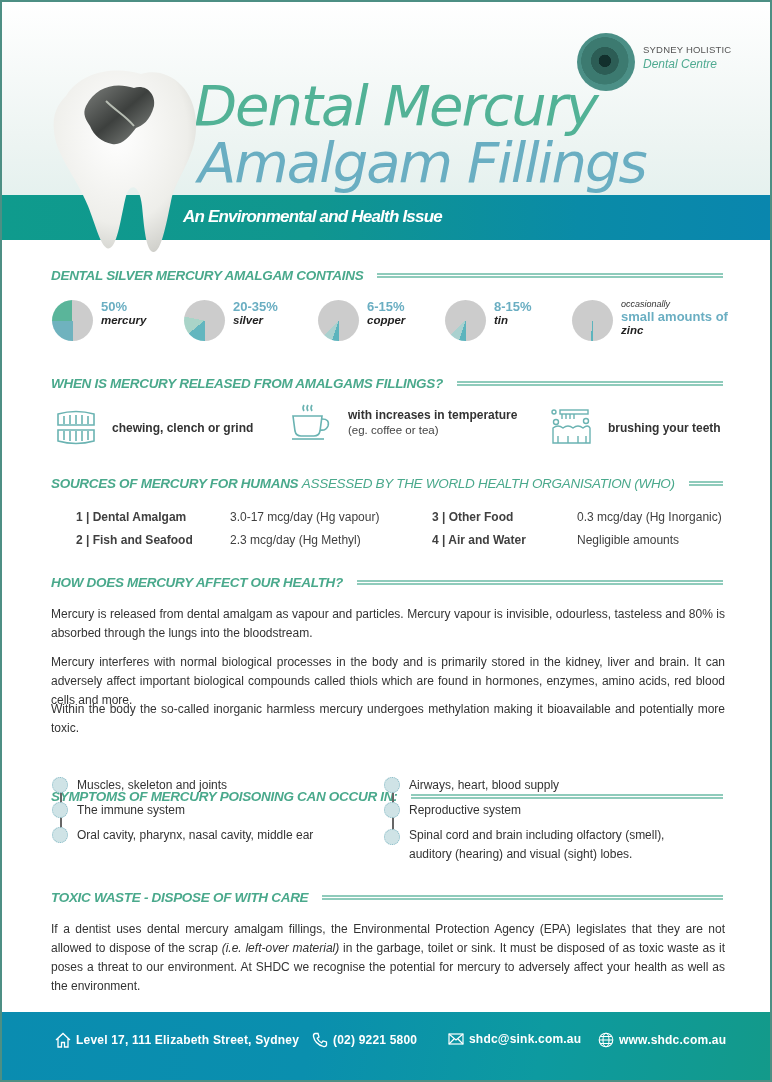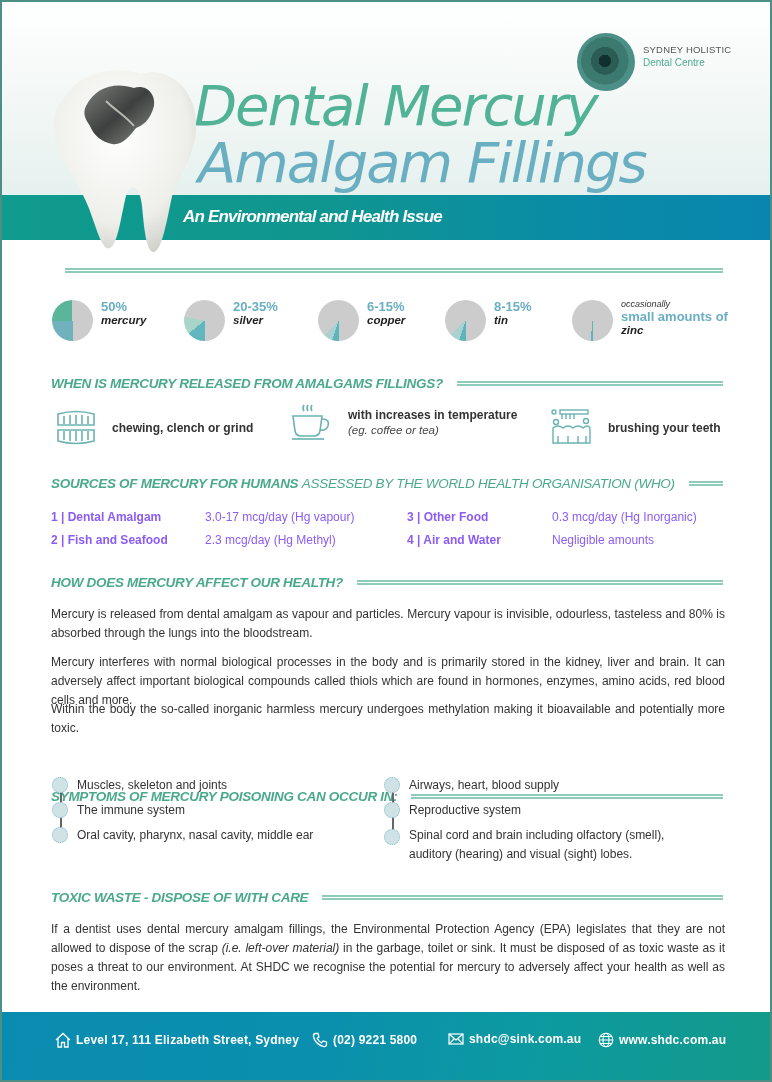--- a/index.html
+++ b/index.html
@@ -24,21 +24,21 @@
   }
   .title-line1, .title-line2 {
     position: absolute; font-family: "DejaVu Sans", sans-serif; font-style: italic;
     font-size: 56px; letter-spacing: -2px; font-weight: normal; line-height: 1;
   }
   .title-line1 { left: 192px; top: 76px; color: #52b296; }
   .title-line2 { left: 196px; top: 133px; color: #6aaec2; }
   .logo { position: absolute; left: 575px; top: 31px; width: 58px; height: 58px; border-radius: 50%;
     background: radial-gradient(circle at 48% 48%, #12302d 0 14%, #2c5d55 15% 32%, #3c7a70 33% 55%, #4b8f86 56% 75%, #6aa6b2 76% 100%); }
   .logo-text1 { position: absolute; left: 641px; top: 42px; font-size: 9.5px; color: #555; letter-spacing: 0.2px; }
-  .logo-text2 { position: absolute; left: 641px; top: 55px; font-size: 10px; color: #4faa91; }
+  .logo-text2 { position: absolute; left: 641px; top: 55px; font-size: 12px; color: #4faa91; font-style: italic; }
   
   .tooth { position: absolute; left: 44px; top: 64px; width: 155px; height: 190px; }
 
   
   .sec-head { position: absolute; left: 49px; display: flex; align-items: center; width: 672px; }
   .sec-title { font-weight: bold; font-style: italic; color: #4aa98c; font-size: 13.5px; white-space: nowrap; letter-spacing: -0.3px; }
   .sec-title .light { font-weight: normal; }
   .sec-rule { flex: 1; margin-left: 14px; height: 5px; border-top: 2px solid #8fcbbb; border-bottom: 2px solid #8fcbbb; }
 
   
@@ -47,24 +47,24 @@
   .pie { width: 41px; height: 41px; border-radius: 50%; }
   .pie-label { margin-left: 8px; line-height: 1.1; }
   .pie-pct { color: #6aaec2; font-weight: bold; font-size: 13px; }
   .pie-name { color: #222; font-weight: bold; font-style: italic; font-size: 11.5px; }
   .pie-pre { color: #333; font-style: italic; font-size: 9px; }
 
   
   .rel-item { position: absolute; display: flex; align-items: center; }
   .rel-icon { width: 44px; height: 40px; }
   .rel-text { margin-left: 14px; font-weight: bold; font-size: 12px; color: #333; line-height: 1.35; }
-  .rel-sub { font-weight: normal; font-style: italic; font-size: 11.5px; color: #444; }
-
-  
-  .src { position: absolute; font-size: 12px; color: #8b5cf6; }
+  .rel-sub { font-weight: normal; font-size: 11.5px; color: #444; }
+
+  
+  .src { position: absolute; font-size: 12px; color: #404040; margin-left: 25px; }
   .src-name { font-weight: bold; }
   
   .para { position: absolute; left: 49px; width: 674px; font-size: 12px; line-height: 19px; color: #333; text-align: justify; }
   
   .sym { position: absolute; display: flex; align-items: flex-start; font-size: 12px; color: #333; }
   .dot { width: 16px; height: 16px; border-radius: 50%; background: #cfe3e6; border: 1.5px dotted #7fb7c4; margin-right: 9px; flex: none; margin-top: -1px; }
   .sym-line { position: absolute; width: 1.5px; background: #666; }
   
   .footer { position: absolute; left: 0; top: 1010px; width: 768px; height: 68px;
     background: linear-gradient(100deg, #0a8cb0 0%, #0a8fae 40%, #0d9aa0 70%, #139a8a 100%); }
@@ -97,20 +97,21 @@
             <stop offset="100%" stop-color="#8a8e8a"></stop>
         </linearGradient>
       </defs>
       <path d="M20,30 C35,5 70,0 95,8 C120,0 148,20 150,55 C152,90 130,110 125,135 C120,160 115,185 108,186 C100,187 98,160 96,140 C94,120 85,115 80,130 C75,150 72,178 64,182 C56,186 50,160 42,140 C30,110 10,90 8,65 C6,48 12,38 20,30 Z" fill="url(#tg)"></path>
       <path d="M40,40 C50,20 70,16 88,22 C100,18 110,28 108,40 C104,55 96,60 90,62 C84,70 76,80 66,78 C56,76 48,70 44,60 C40,54 36,48 40,40 Z" fill="url(#mg)"></path>
       <path d="M60,35 C70,45 80,50 88,60" stroke="#b7bdb3" stroke-width="2" fill="none"></path>
     </svg>
   </div>
 
   <div class="sec-head" style="top:266px;">
+    <span class="sec-title">DENTAL SILVER MERCURY AMALGAM CONTAINS</span>
     <span class="sec-rule"></span>
   </div>
   <div class="pie-row">
     <div class="pie-item" style="left:0;">
       <div class="pie" style="background: conic-gradient(#cccccc 0 50%, #6fb2be 50% 75%, #5ab59a 75% 100%);"></div>
       <div class="pie-label">
         <div class="pie-pct">50%</div>
         <div class="pie-name">mercury</div>
       </div>
     </div>

